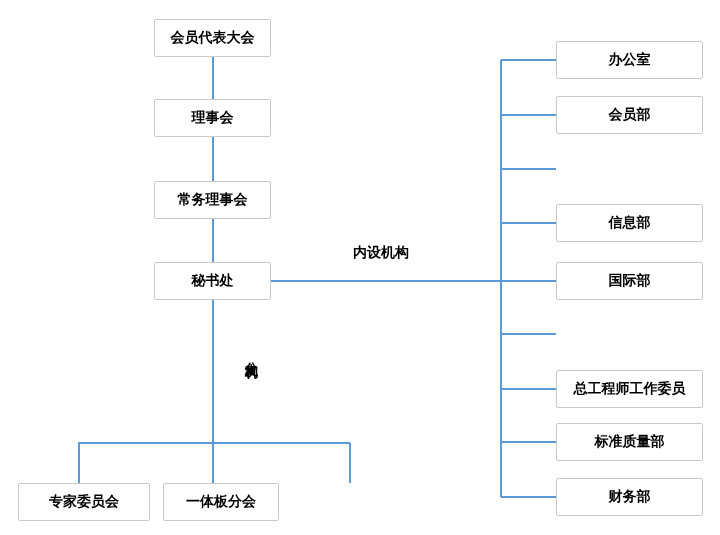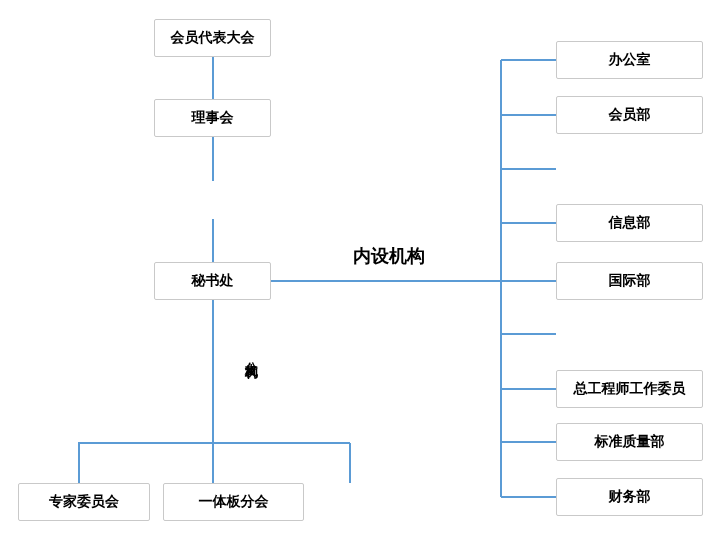--- a/index.html
+++ b/index.html
@@ -40,52 +40,53 @@
   .branch-node { top: 483px; }
   .hline, .vline {
     position: absolute;
     background: var(--connector);
     z-index: 1;
   }
   .hline { height: 1.5px; }
   .vline { width: 1.5px; }
   .conn-label {
     position: absolute;
-    font-size: 18px;
+    font-size: 14px;
     font-weight: bold;
     color: var(--text);
     z-index: 3;
     white-space: nowrap;
   }
   .conn-label.vertical {
     writing-mode: vertical-rl;
     text-orientation: upright;
     letter-spacing: 1px;
     font-size: 13px;
   }
 </style>
 </head>
 <body>
 
 <div class="canvas">
 
   <div class="node chain-node" style="top:19px">会员代表大会</div>
   <div class="node chain-node" style="top:99px">理事会</div>
+  <div class="node chain-node" style="top:181px">常务理事会</div>
   <div class="node chain-node" style="top:262px">秘书处</div>
 
   <div class="node dept-node" style="top:41px">办公室</div>
   <div class="node dept-node" style="top:96px">会员部</div>
   <div class="node dept-node" style="top:204px">信息部</div>
   <div class="node dept-node" style="top:262px">国际部</div>
   <div class="node dept-node" style="top:370px">总工程师工作委员</div>
   <div class="node dept-node" style="top:423px">标准质量部</div>
   <div class="node dept-node" style="top:478px">财务部</div>
 
   <div class="node branch-node" style="left:18px;width:132px">专家委员会</div>
-  <div class="node branch-node" style="left:163px;width:141px">一体板分会</div>
+  <div class="node branch-node" style="left:163px;width:116px">一体板分会</div>
 
   <div class="vline" style="left:212px;top:57px;height:42px"></div>
   <div class="vline" style="left:212px;top:137px;height:44px"></div>
   <div class="vline" style="left:212px;top:219px;height:43px"></div>
 
   <div class="vline" style="left:212px;top:300px;height:183px"></div>
 
   <div class="hline" style="left:271px;top:280px;width:285px"></div>
 
   <div class="vline" style="left:500px;top:60px;height:437px"></div>

